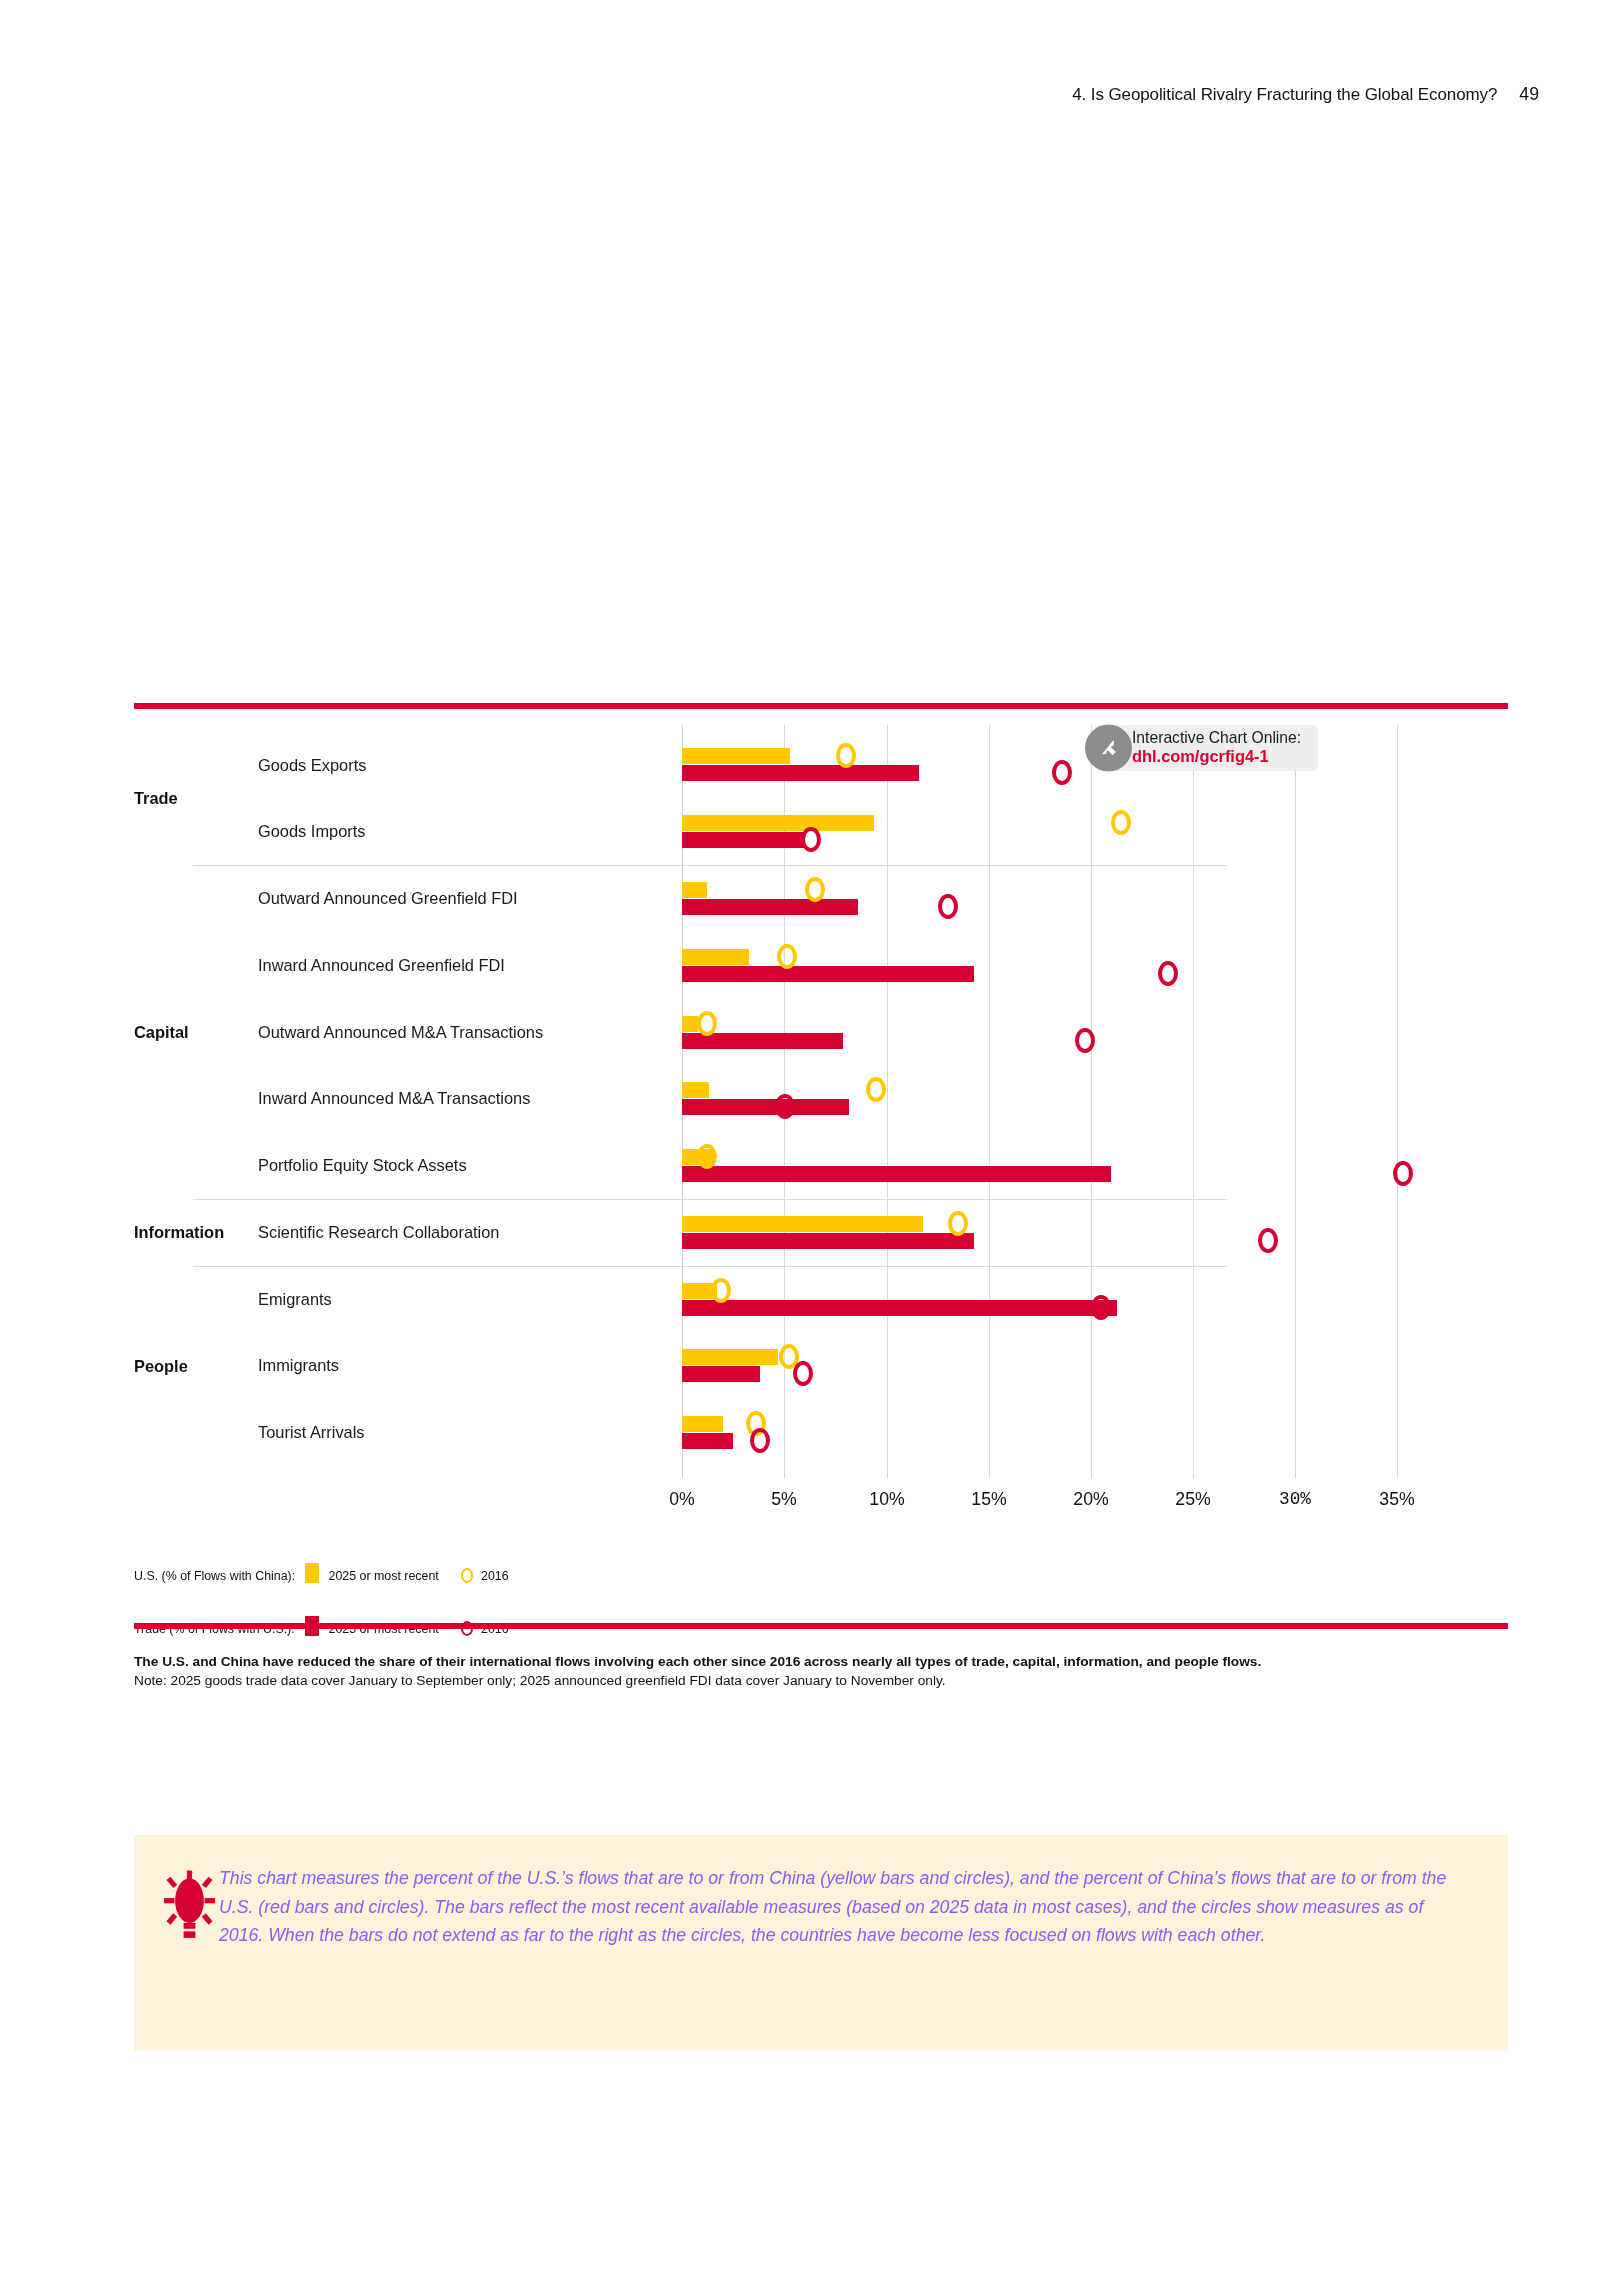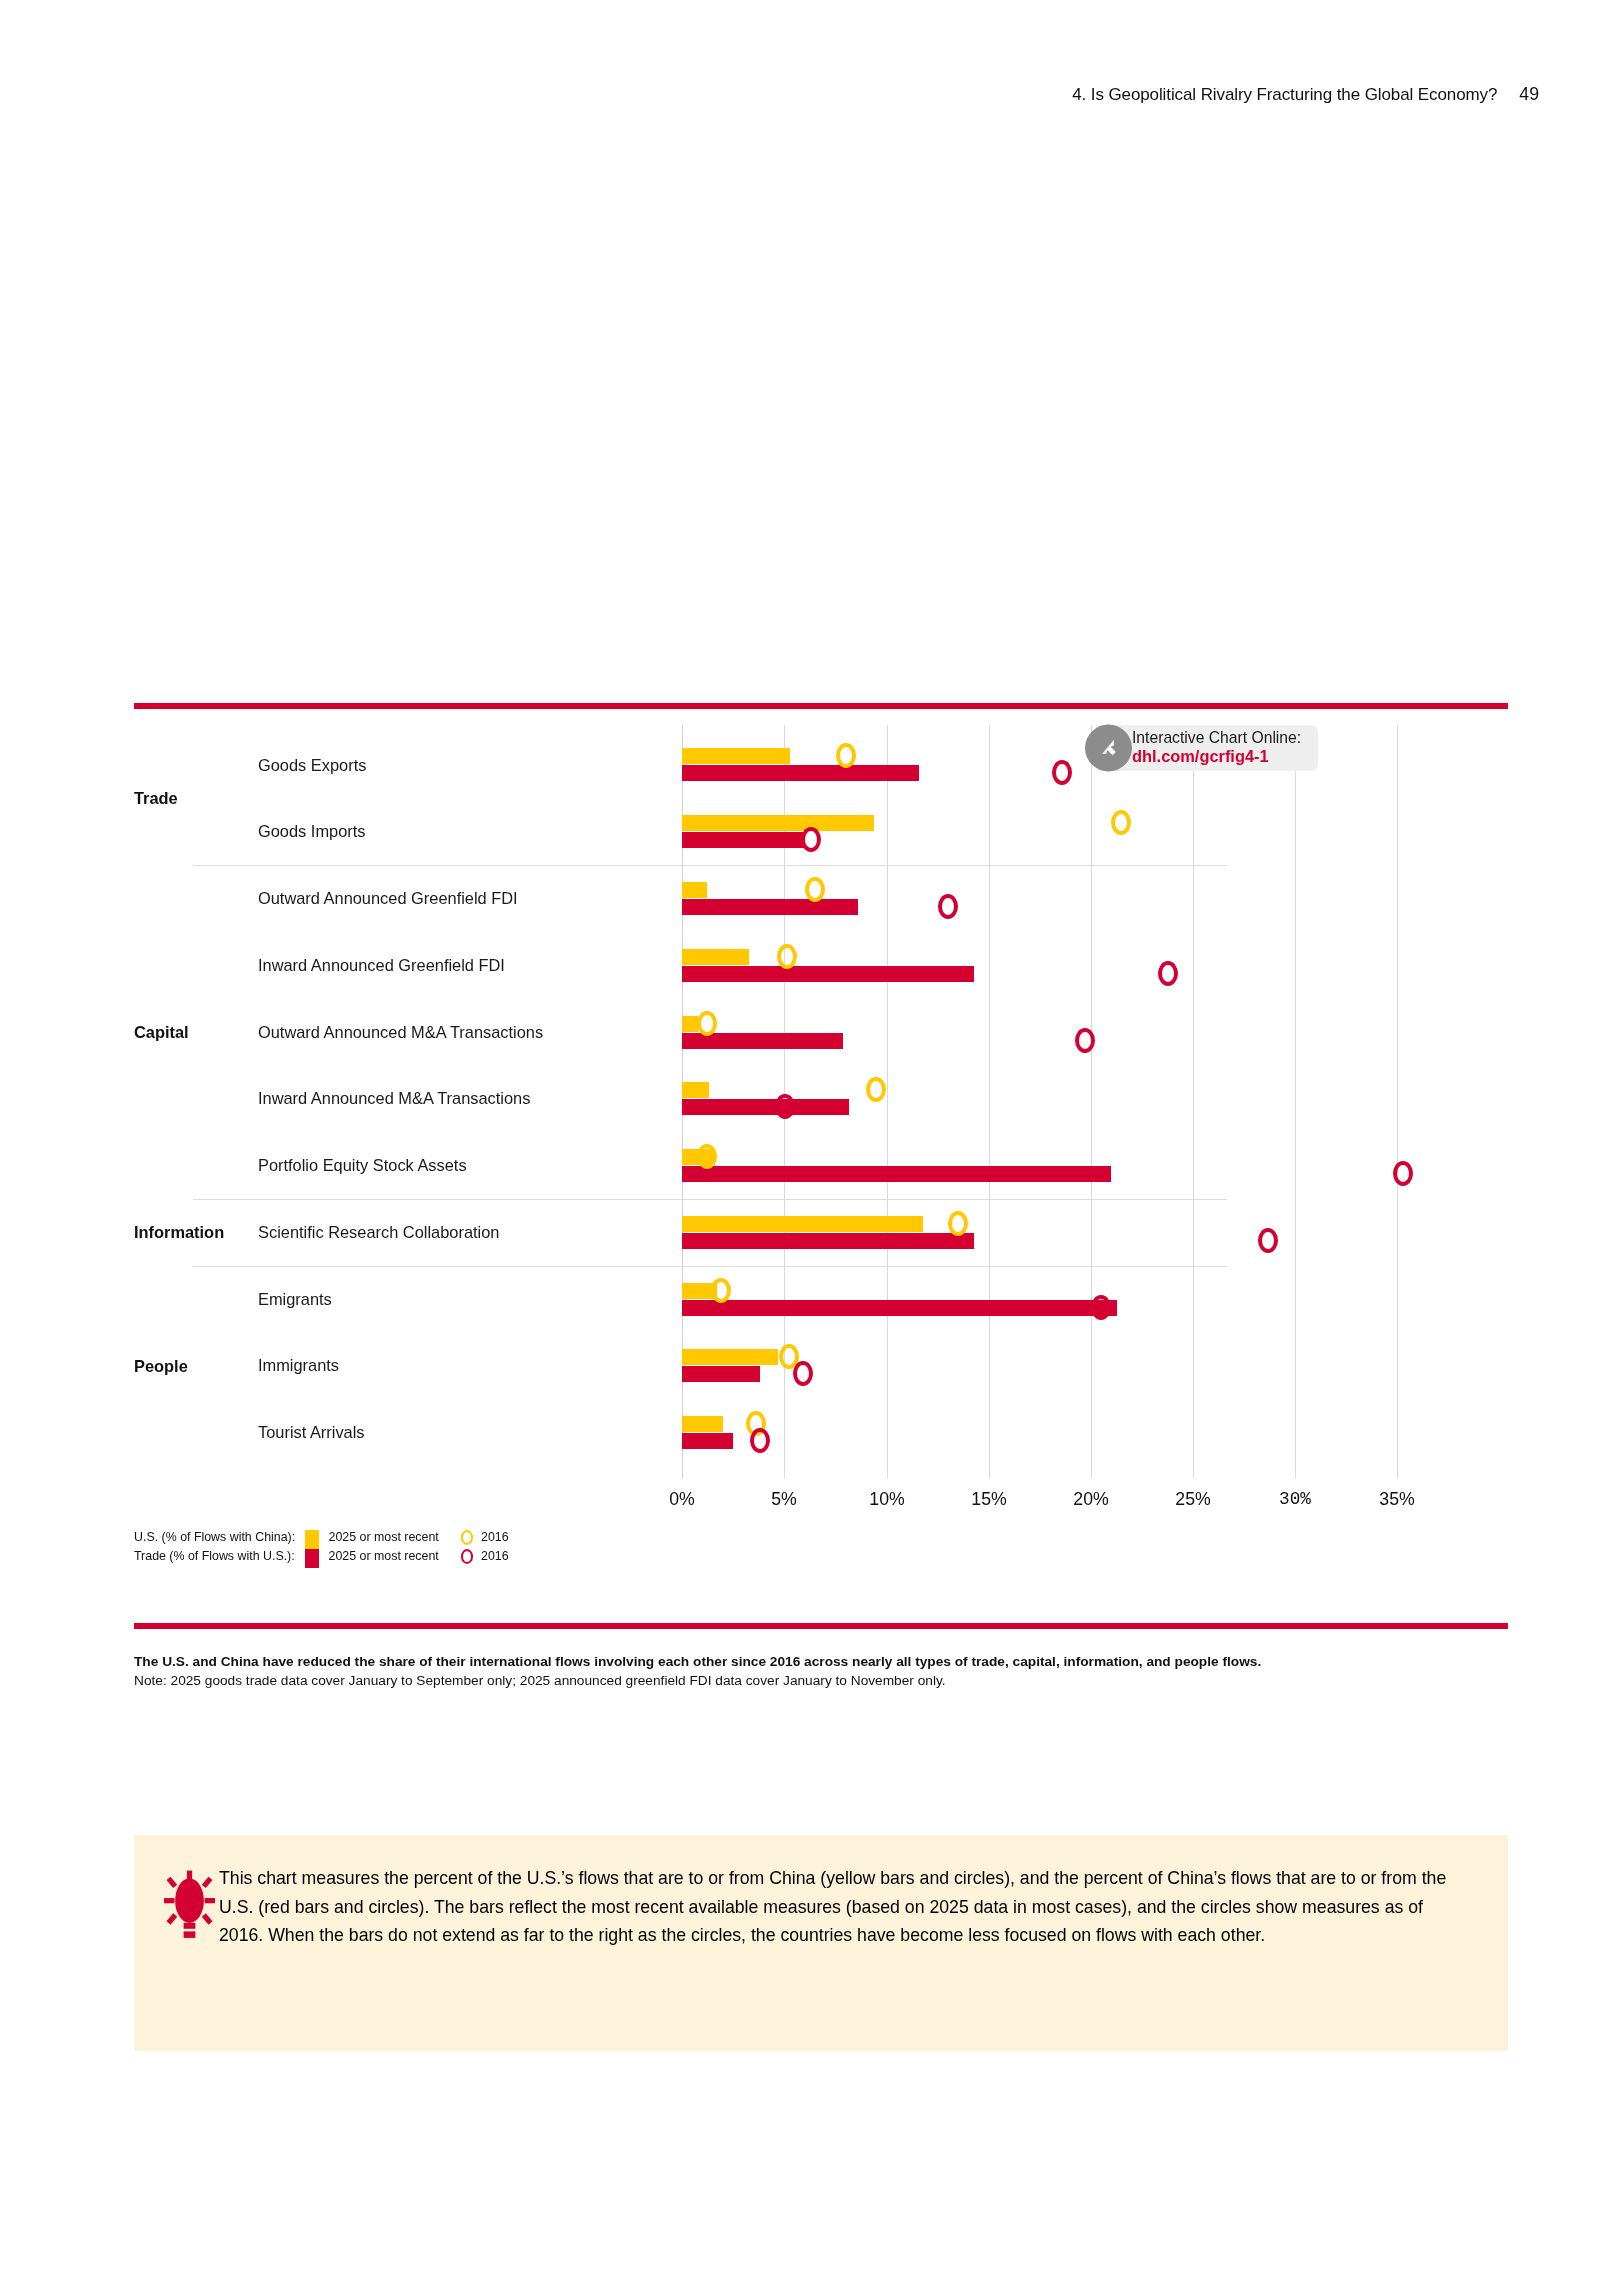--- a/index.html
+++ b/index.html
@@ -69,41 +69,41 @@
   }
   .badge .circ{
     position:absolute; left:-10.5px; top:50%; transform:translateY(-50%);
     width:47px; height:47px; border-radius:50%; background:#8c8c8c;
     display:flex; align-items:center; justify-content:center;
   }
   .badge .txt1{ font-size:15.7px; color:#1a1a1a; line-height:1.18; }
   .badge .txt2{ font-size:16.4px; color:#D50032; font-weight:bold; line-height:1.18; }
 
   .legend{ position:absolute; left:0; top:805px; font-size:12.4px; }
-  .legend-row{ display:flex; align-items:flex-start; height:19px; }
+  .legend-row{ display:flex; align-items:flex-end; height:19px;margin-top:34px; }
   .legend-row .lbl{ width:171px; text-align:left; }
   .legend-row .swatch{ width:14.4px; height:19.6px; margin-right:9.2px; }
   .legend-row .sw-us{ background:#FFC800; }
   .legend-row .sw-cn{ background:#D50032; }
   .legend-row .txt{ margin-right:22px; white-space:nowrap; }
   .legend-row .ring-s{ width:12.4px;height:15px;border-radius:50%;box-sizing:border-box;margin-right:7.9px;}
   .legend-row .ring-us{ border:2.6px solid #FFC800; }
   .legend-row .ring-cn{ border:2.6px solid #D50032; }
 
   .foot-rule{ position:absolute; left:134px; top:1623px; width:1374px; height:5.9px; background:#D50032; }
 
   .notes{ position:absolute; left:134px; top:1652px; width:1381px; font-size:13.7px; line-height:1.42; color:#111; }
   .notes .lead{ font-weight:bold; }
 
   .callout{
     position:absolute; left:134px; top:1835px; width:1374px; height:216px;
     background:#FDF3DA; box-sizing:border-box; padding:29px 46px 26px 85px;
   }
   .callout .bulb{ position:absolute; left:30px; top:34px; width:51px; height:79px; }
-  .callout p{ margin:0; font-size:17.7px; line-height:1.62; color:#000000; }
+  .callout p{ margin:0; font-size:17.7px; line-height:1.62; color:#8b5cf6;font-style:italic; }
 </style>
 </head>
 <body>
 
 <div class="page-header">
   <span class="chap">4. Is Geopolitical Rivalry Fracturing the Global Economy?</span>
   <span class="pno">49</span>
 </div>
 
 <div class="fig-wrap">

